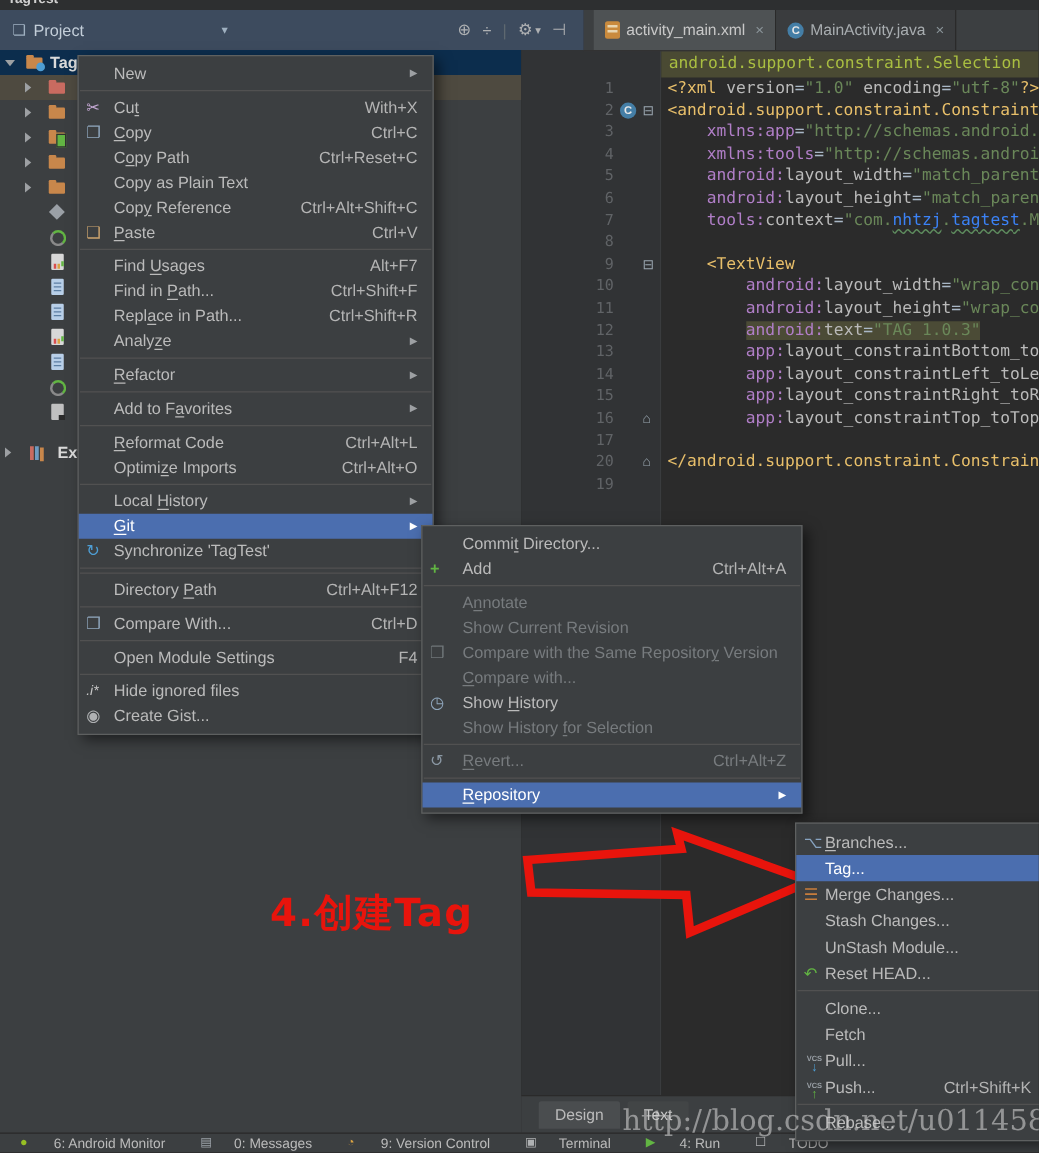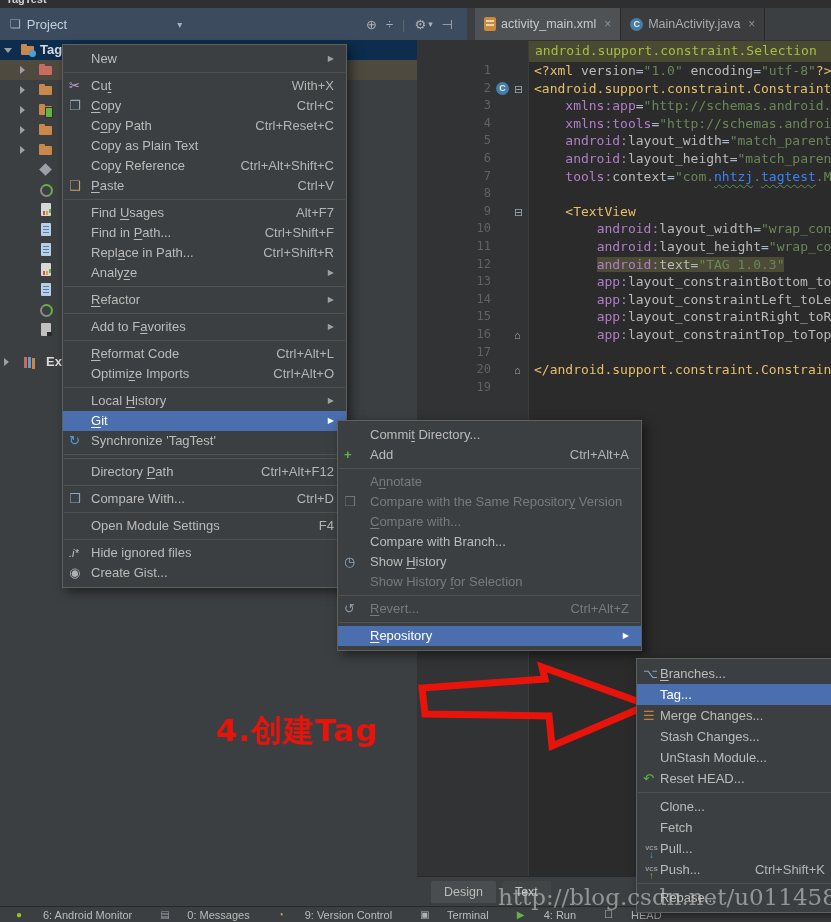--- a/index.html
+++ b/index.html
@@ -258,21 +258,21 @@
     <div class="status-item">
       <span class="mi-icon" style="color: rgb(175, 177, 179);">▣</span>
       <span>Terminal</span>
     </div>
     <div class="status-item">
       <span class="mi-icon" style="color: rgb(98, 181, 67);">▶</span>
       <span>4: Run</span>
     </div>
     <div class="status-item">
       <span class="mi-icon" style="color: rgb(175, 177, 179);">☐</span>
-      <span>HEAD</span>
+      <span>TODO</span>
     </div>
   </div>
 
 <div class="menu" id="menu-context">
     <div class="menu-item">
       <span class="mi-icon"></span>
       <span class="mi-label">New</span>
       <span class="mi-shortcut"></span>
       <span class="mi-arrow">▶</span>
     </div>
@@ -414,32 +414,32 @@
       <span class="mi-label">Add</span>
       <span class="mi-shortcut">Ctrl+Alt+A</span>
     </div>
     <div class="menu-sep"></div>
     <div class="menu-item disabled">
       <span class="mi-icon"></span>
       <span class="mi-label">A<u>n</u>notate</span>
       <span class="mi-shortcut"></span>
     </div>
     <div class="menu-item disabled">
+      <span class="mi-icon"></span>
+      <span class="mi-label">Show Current Revision</span>
+      <span class="mi-shortcut"></span>
+    </div>
+    <div class="menu-item disabled">
       <span class="mi-icon" style="color: rgb(111, 118, 120);">❒</span>
       <span class="mi-label">Compare with the Same Repositor<u>y</u> Version</span>
       <span class="mi-shortcut"></span>
     </div>
     <div class="menu-item disabled">
       <span class="mi-icon"></span>
       <span class="mi-label"><u>C</u>ompare with...</span>
-      <span class="mi-shortcut"></span>
-    </div>
-    <div class="menu-item">
-      <span class="mi-icon"></span>
-      <span class="mi-label">Compare with Branch...</span>
       <span class="mi-shortcut"></span>
     </div>
     <div class="menu-item">
       <span class="mi-icon" style="color: rgb(143, 166, 188);">◷</span>
       <span class="mi-label">Show <u>H</u>istory</span>
       <span class="mi-shortcut"></span>
     </div>
     <div class="menu-item disabled">
       <span class="mi-icon"></span>
       <span class="mi-label">Show History <u>f</u>or Selection</span>

